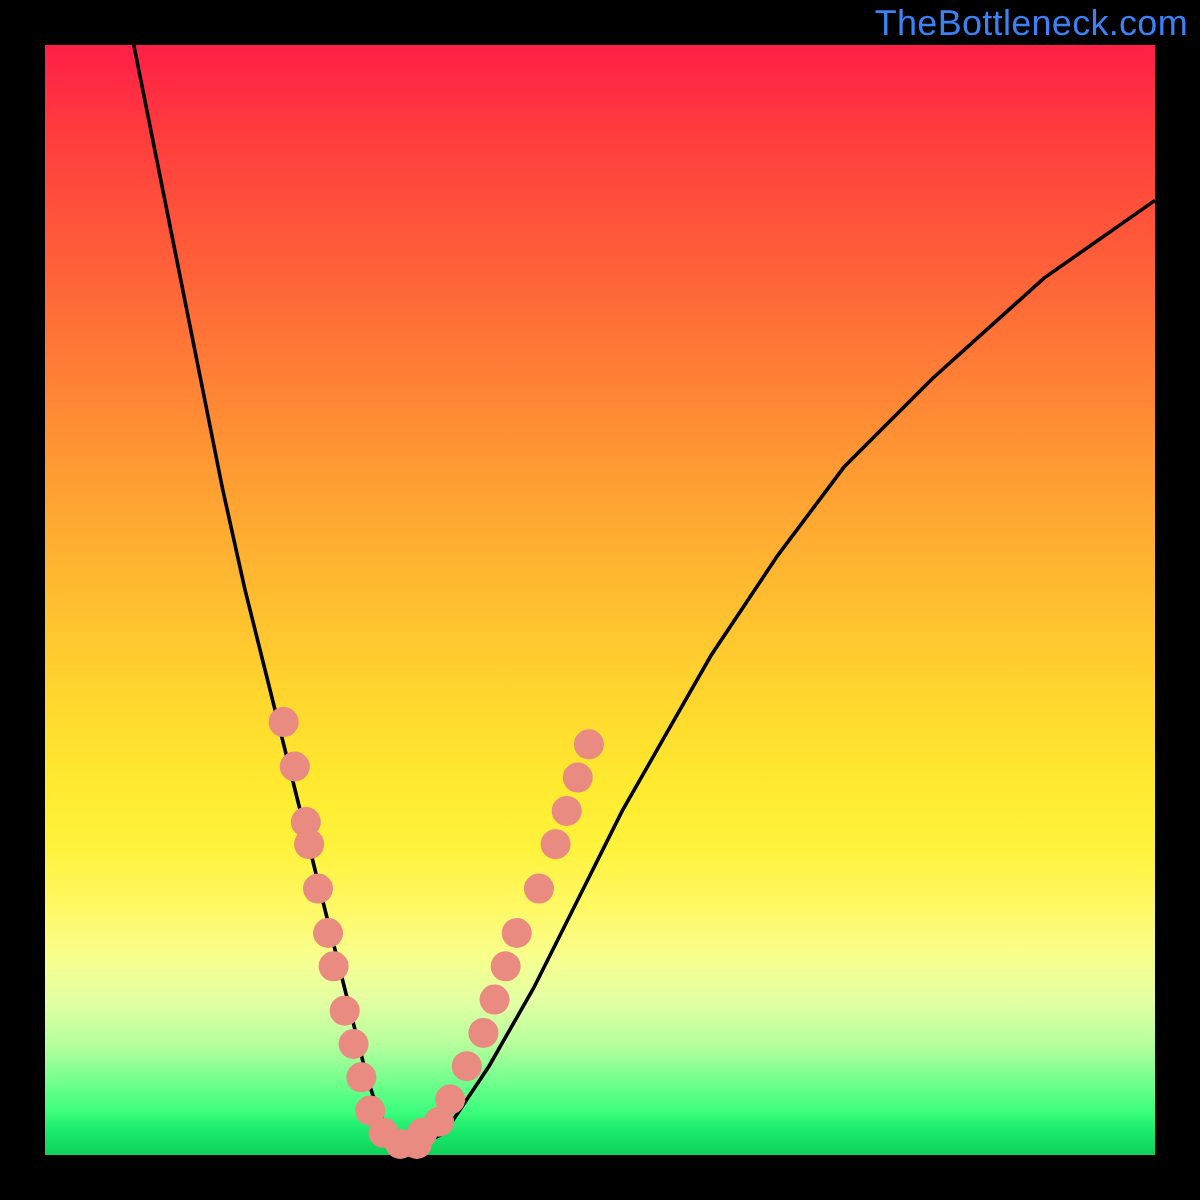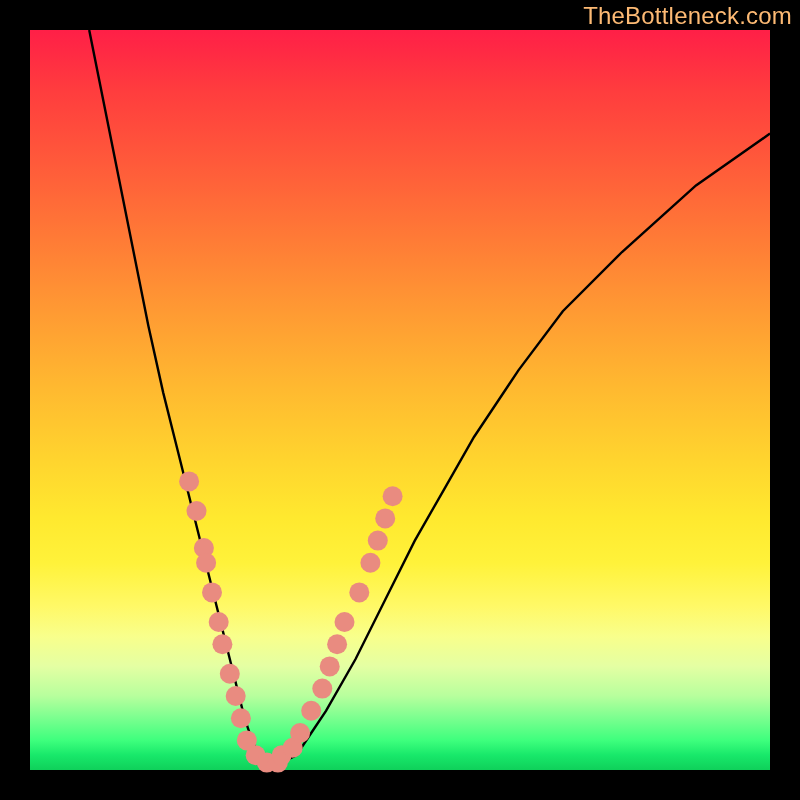--- a/index.html
+++ b/index.html
@@ -42,21 +42,21 @@
       #b7ff9d 90%,
       #7aff8f 93%,
       #3eff7d 96%,
       #18e86a 98%,
       #0fd05a 100%);
   }
   .watermark {
     position: absolute;
     top: 2px;
     right: 8px;
-    color: #fdba74;
+    color: #3b82f6;
     font-size: 24px;
     font-weight: 500;
     letter-spacing: 0.2px;
     user-select: none;
   }
   svg.curve {
     position: absolute;
     left: 0;
     top: 0;
     width: 740px;

